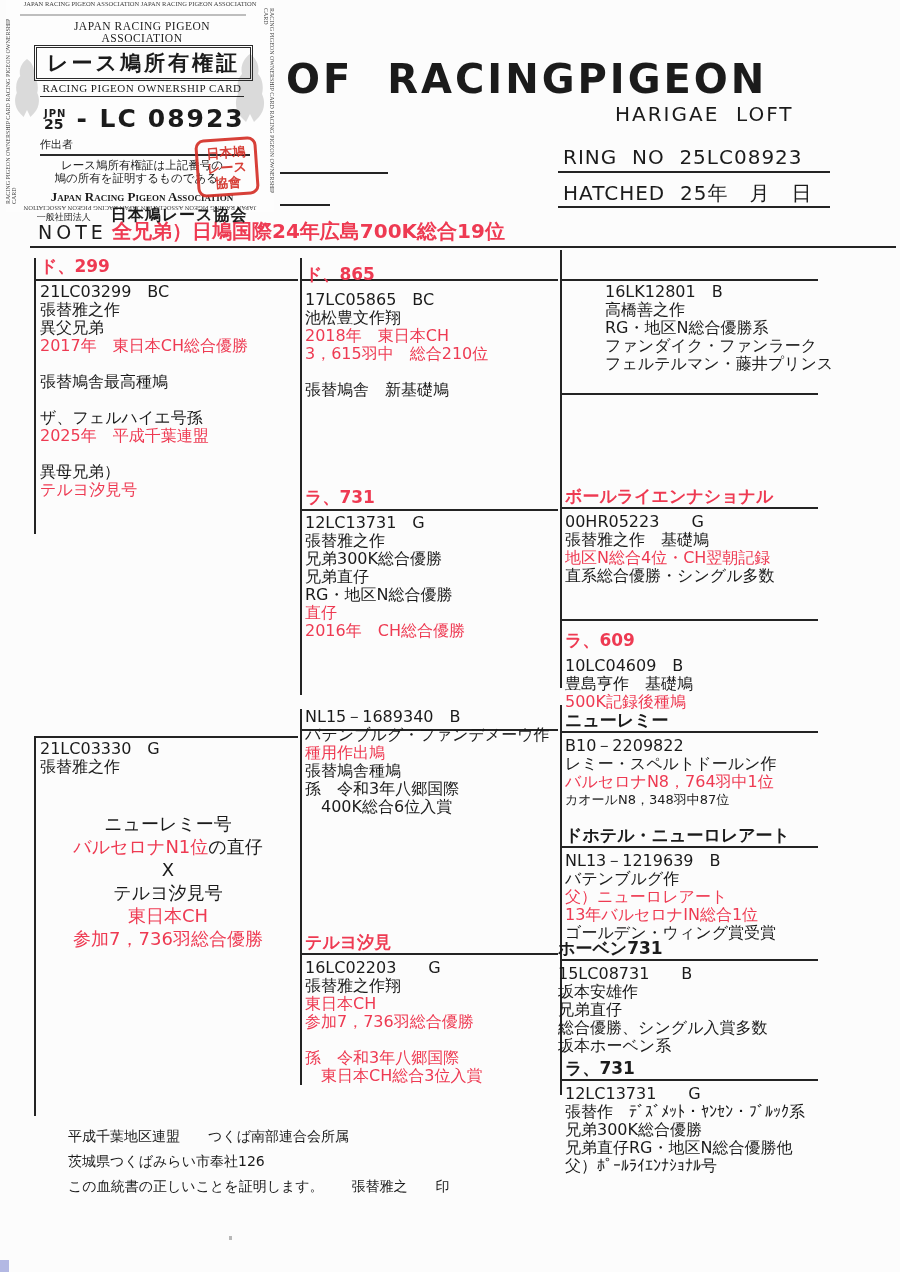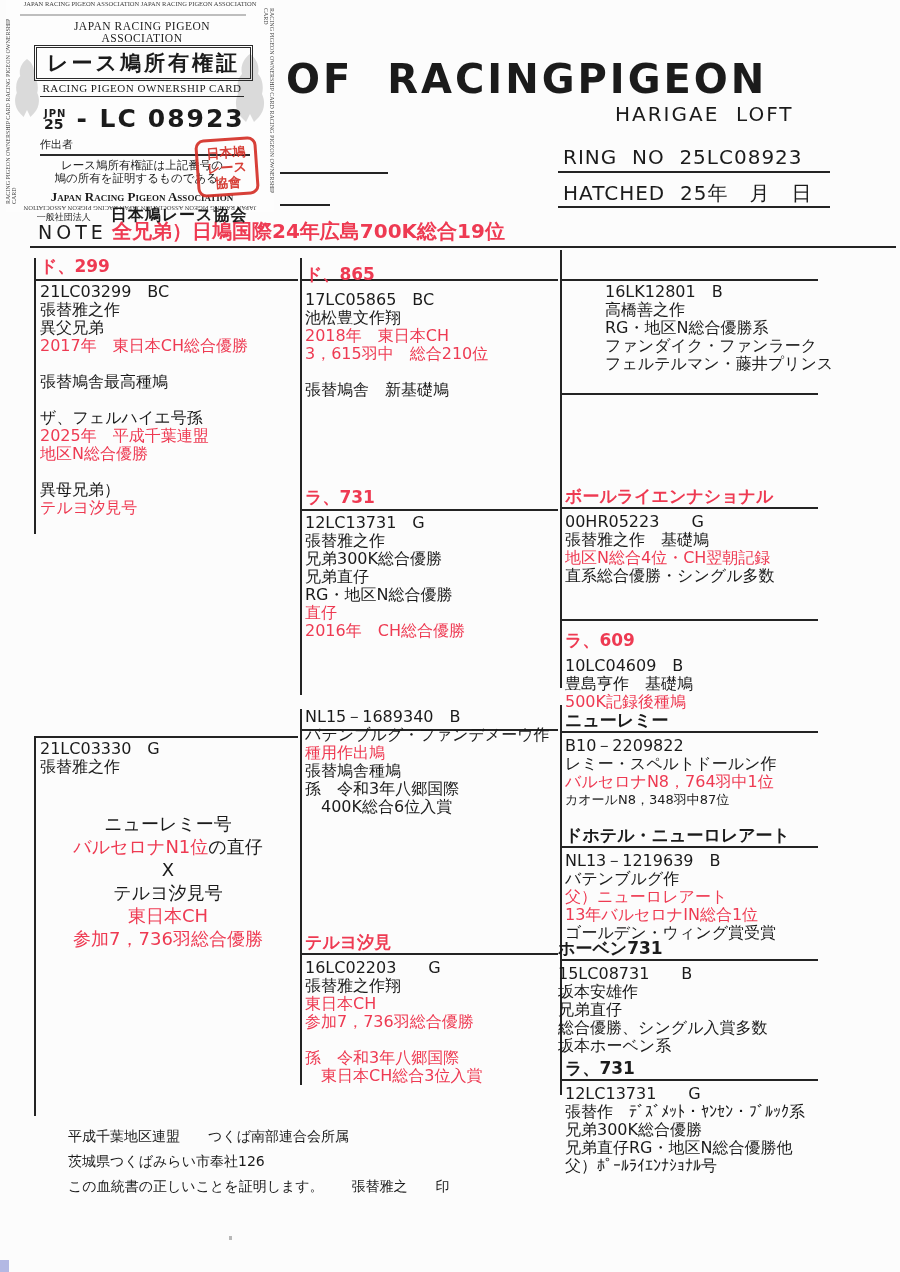--- a/index.html
+++ b/index.html
@@ -113,21 +113,20 @@
       <div class="phead red">ド、299</div>
       <div class="pline">21LC03299　BC</div>
       <div class="pline">張替雅之作</div>
       <div class="pline">異父兄弟</div>
       <div class="pline red">2017年　東日本CH総合優勝</div>
       <div class="pline">&nbsp;</div>
       <div class="pline">張替鳩舎最高種鳩</div>
       <div class="pline">&nbsp;</div>
       <div class="pline">ザ、フェルハイエ号孫</div>
       <div class="pline red">2025年　平成千葉連盟</div>
-      <div class="pline red">地区N総合優勝</div>
       <div class="pline">&nbsp;</div>
       <div class="pline">異母兄弟）</div>
       <div class="pline red">テルヨ汐見号</div>
     </div>
   <div class="pblock" style="left:40px;top:740px;width:256px;">
       <div class="pline">21LC03330　G</div>
       <div class="pline">張替雅之作</div>
       <div class="pline">&nbsp;</div>
       <div class="pline">&nbsp;</div>
       <div class="pline center">ニューレミー号</div>

